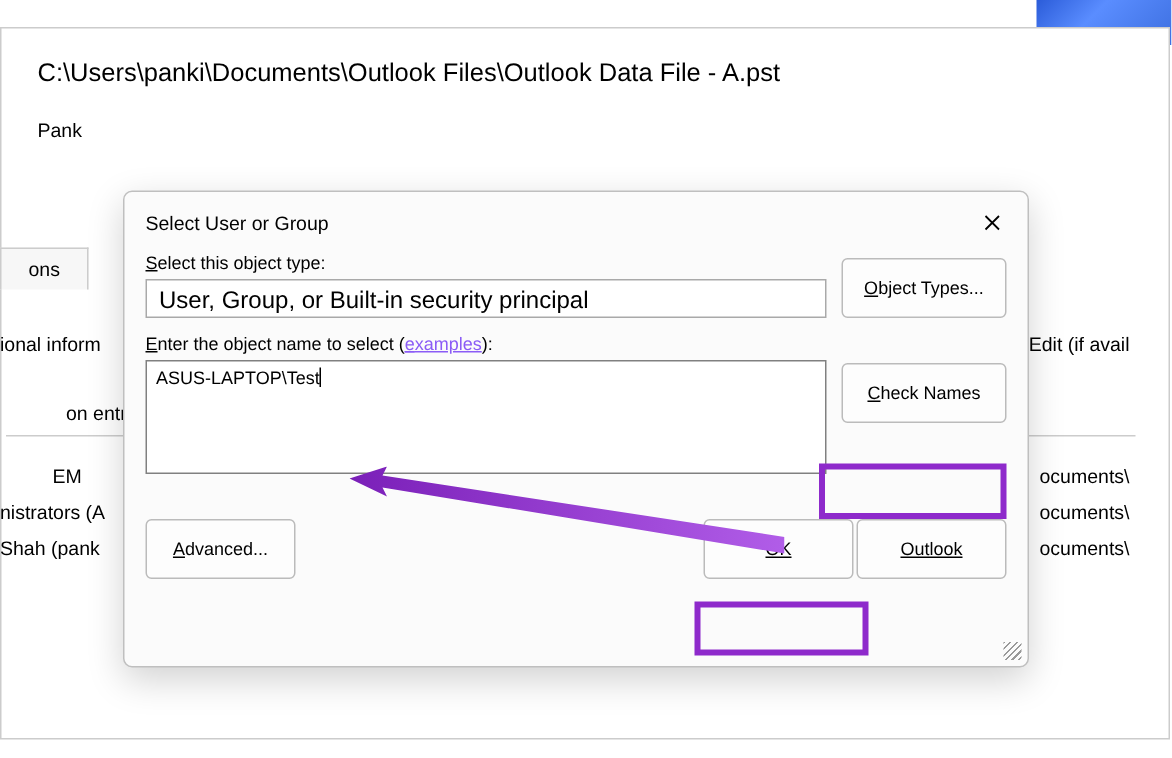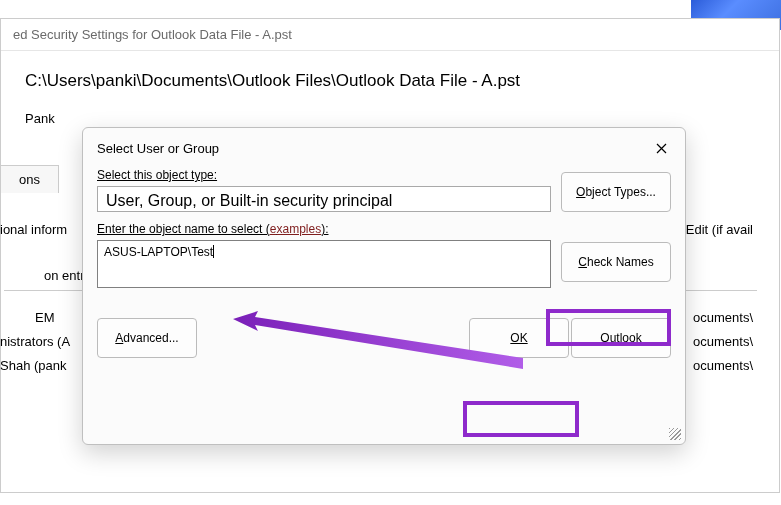--- a/index.html
+++ b/index.html
@@ -33,48 +33,47 @@
     .bgr5 { top: 358px; }
     
     
     .dialog { position: absolute; top: 127px; left: 82px; width: 604px; height: 318px; background: #fbfbfb; border: 1px solid #bfbfbf; border-radius: 6px; box-shadow: 0 8px 24px rgba(0,0,0,0.18); }
     .dlg-titlebar { display: flex; justify-content: space-between; align-items: center; padding: 10px 14px 6px 14px; font-size: 13px; gap: 24px; }
     .close-x { width: 20px; height: 20px; display: flex; align-items: center; justify-content: center; cursor: pointer; font-size: 14px; font-family: Arial; }
     
     .dlg-body { padding: 4px 14px 10px 14px; }
     .field-row { display: flex; gap: 10px; align-items: flex-end; margin-bottom: 10px; }
     .field-col { flex: 1; }
-    .field-label { font-size: 12px; margin-bottom: 4px; text-decoration: underline; }
+    .field-label { font-size: 12px; margin-bottom: 4px; }
     .underline { text-decoration: underline; }
     .readonly-box { border: 1px solid #a9a9a9; background: #fff; padding: 5px 8px; font-size: 16px; height: 26px; }
-    .text-area { border: 1px solid #808080; background: #fff; padding: 4px 6px; font-size: 12px; height: 48px; }
+    .text-area { border: 1px solid #808080; background: #fff; padding: 4px 6px; font-size: 12px; height: 76px; }
     .text-cursor::after { content: ""; display: inline-block; width: 1px; height: 13px; background: #000; margin-left: 0; vertical-align: -2px; }
     
     button { font-family: inherit; font-size: 12px; background: #fdfdfd; border: 1px solid #bbb; border-radius: 4px; padding: 5px 12px; height: 40px; min-width: 110px; cursor: pointer; }
     
-    .link { color: #7f1d1d; text-decoration: underline; cursor: pointer; }
+    .link { color: #8b5cf6; text-decoration: underline; cursor: pointer; }
     
     .dlg-footer { display: flex; justify-content: space-between; padding: 10px 14px 12px 14px; }
     .footer-right { display: flex; gap: 2px; text-decoration: underline; }
     .btn-footer { min-width: 100px; }
     
     .resize-grip { position: absolute; right: 4px; bottom: 4px; width: 12px; height: 12px; background: repeating-linear-gradient(135deg, #999 0, #999 1px, transparent 1px, transparent 3px); cursor: nwse-resize; }
     
     
     .hl-check { position: absolute; top: 181px; left: 463px; width: 125px; height: 37px; border: 4px solid #8e2acb; pointer-events: none; z-index: 99; }
     .hl-ok { position: absolute; top: 273px; left: 380px; width: 116px; height: 36px; border: 4px solid #8e2acb; pointer-events: none; z-index: 99; }
     .arrow { position: absolute; top: 183px; left: 150px; width: 290px; height: 60px; pointer-events: none; z-index: 99; }
   </style>
 </head>
 <body>
 
 <div class="banner"></div>
 
 <div class="parent-window">
-  <div class="parent-titlebar">ed Security Settings for Outlook Data File - A.pst</div>
   <div class="parent-body">
     <div class="parent-path">C:\Users\panki\Documents\Outlook Files\Outlook Data File - A.pst</div>
     <div class="parent-row">Pank</div>
   </div>
 </div>
 
 <div class="tabs">
   <span class="tab">ons</span>
   <span class="tab" style="width:30px;">A</span>
 </div>

